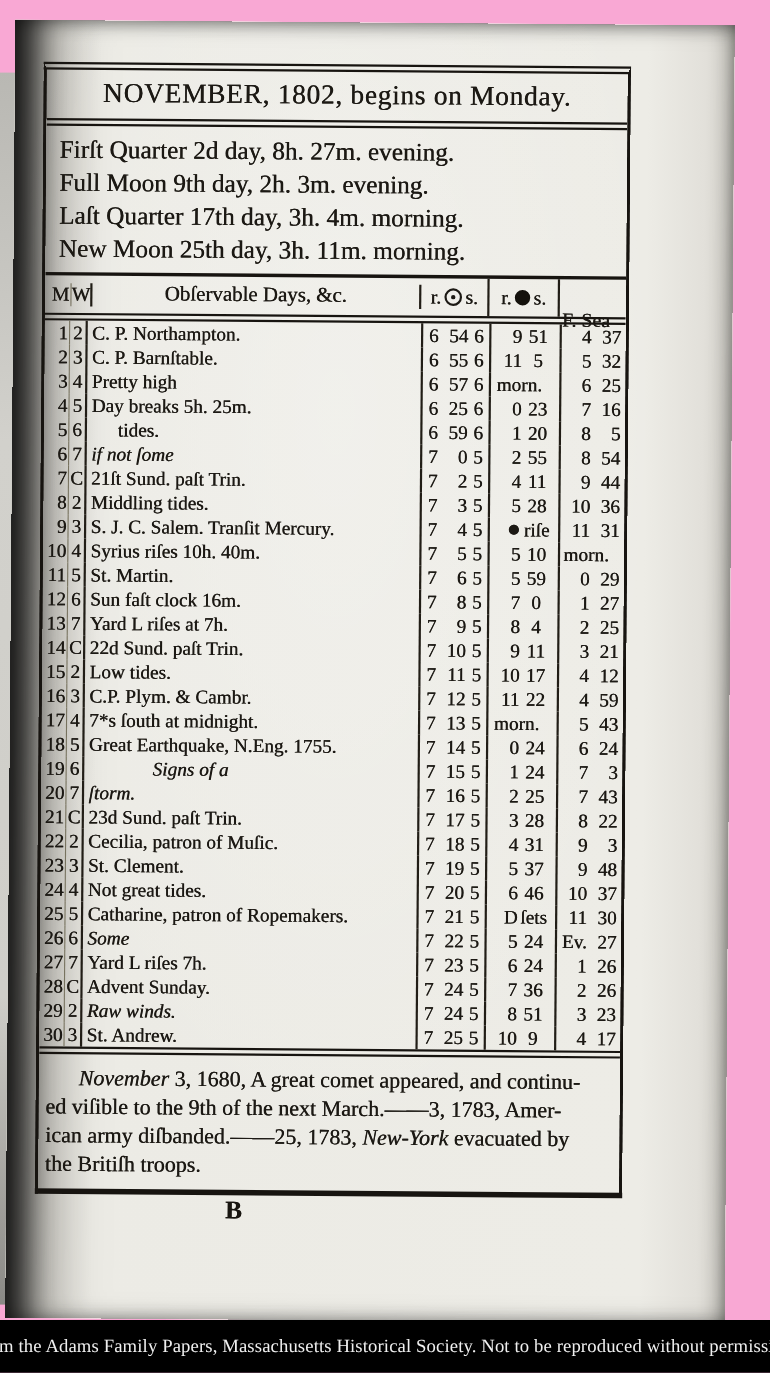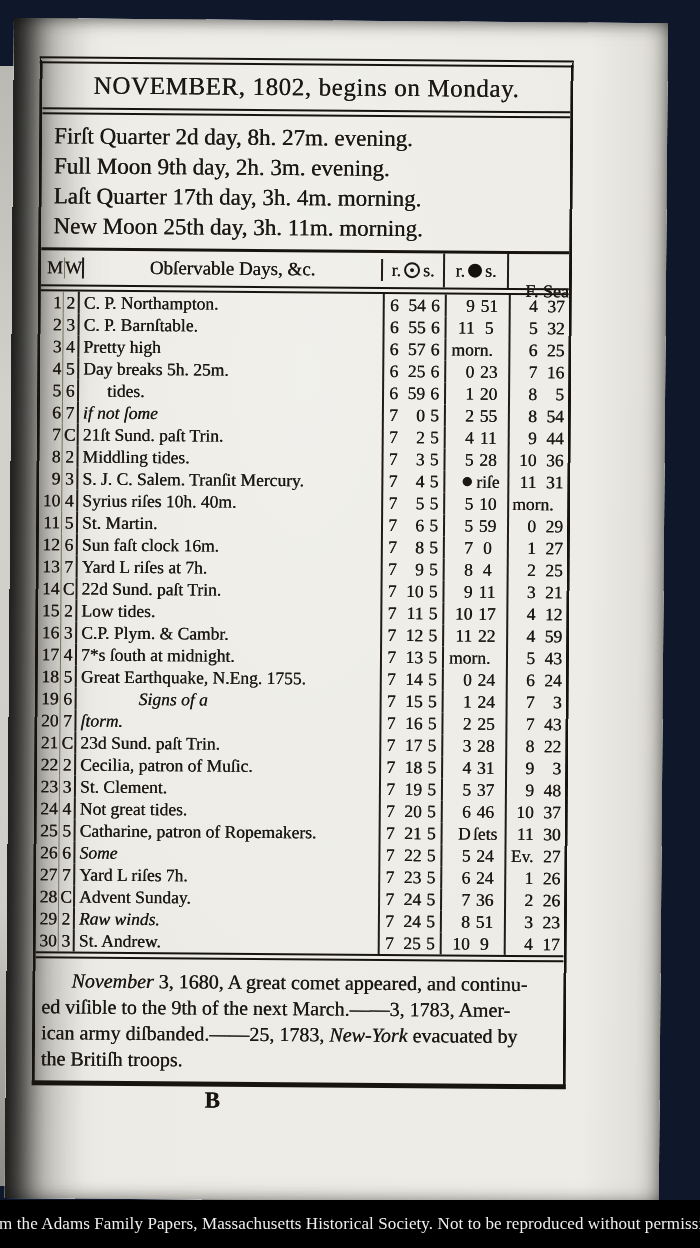--- a/index.html
+++ b/index.html
@@ -1,19 +1,19 @@
 <!DOCTYPE html>
 <html><head>
 <meta charset="utf-8">
 <style>
   html,body{margin:0;padding:0;background:#000;}
   body{width:700px;height:1248px;position:relative;overflow:hidden;
        font-family:"Liberation Serif","DejaVu Serif",serif;}
 
-  .photo{position:absolute;inset:0;background:#0f172a;}
+  .photo{position:absolute;inset:0;background:#f9a8d4;}
 
   .page-edge{position:absolute;left:0;top:66px;width:14px;height:1120px;
              background:linear-gradient(180deg,#b9b8b3,#d2d1cc 30%,#cfcec9 75%,#8a8985);}
 
   .page{position:absolute;left:14px;top:18px;width:654px;height:1180px;
         background:
           radial-gradient(ellipse at 45% 30%, rgba(255,255,255,0.25), rgba(0,0,0,0) 60%),
           linear-gradient(90deg,#b9b7b0 0,#dddbd4 6%,#ecebe5 12%,#edece6 88%,#e2e0da 96%,#cfcdc6 100%),
           #e9e8e2;
         transform:rotate(0.45deg);transform-origin:0 0;
@@ -35,21 +35,21 @@
   .section-moon{border-bottom:3px solid #171410;padding:7px 6px 6px 12px;}
   .moon-line{font-size:23px;line-height:30px;white-space:nowrap;}
 
   .thead{display:flex;align-items:center;height:34px;border-bottom:7px double #171410;
          font-size:18px;}
   .h-obs{flex:1;text-align:center;border-right:2px solid #211d16;font-size:19px;}
   .h-sun,.h-moon{display:flex;align-items:center;justify-content:center;gap:3px;
                  border-right:2px solid #211d16;box-sizing:border-box;height:100%;}
   .h-sun{width:62px;}
   .h-moon{width:64px;}
-  .h-fsea{width:58px;text-align:right;padding-left:2px;white-space:nowrap;margin-top:40px;}
+  .h-fsea{width:58px;text-align:left;padding-left:2px;white-space:nowrap;margin-top:40px;}
 
   .sun-glyph{width:12px;height:12px;border:2px solid #1c1914;border-radius:50%;
              position:relative;display:inline-block;flex:0 0 auto;}
   .sun-glyph::after{content:"";position:absolute;left:50%;top:50%;width:4px;height:4px;
                     margin:-2px 0 0 -2px;background:#1c1914;border-radius:50%;}
   .moon-glyph{width:14px;height:14px;background:#14110c;border-radius:50%;
               display:inline-block;flex:0 0 auto;}
 
   .tbody{}
   .trow{display:flex;height:22px;line-height:22px;font-size:17.5px;white-space:nowrap;}

